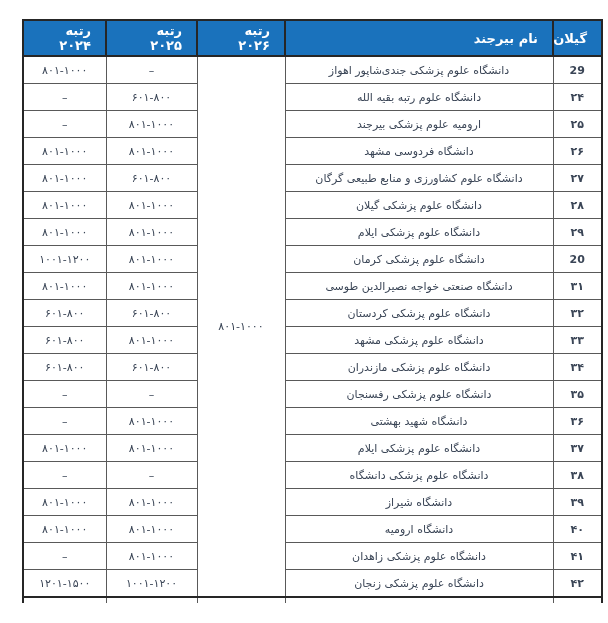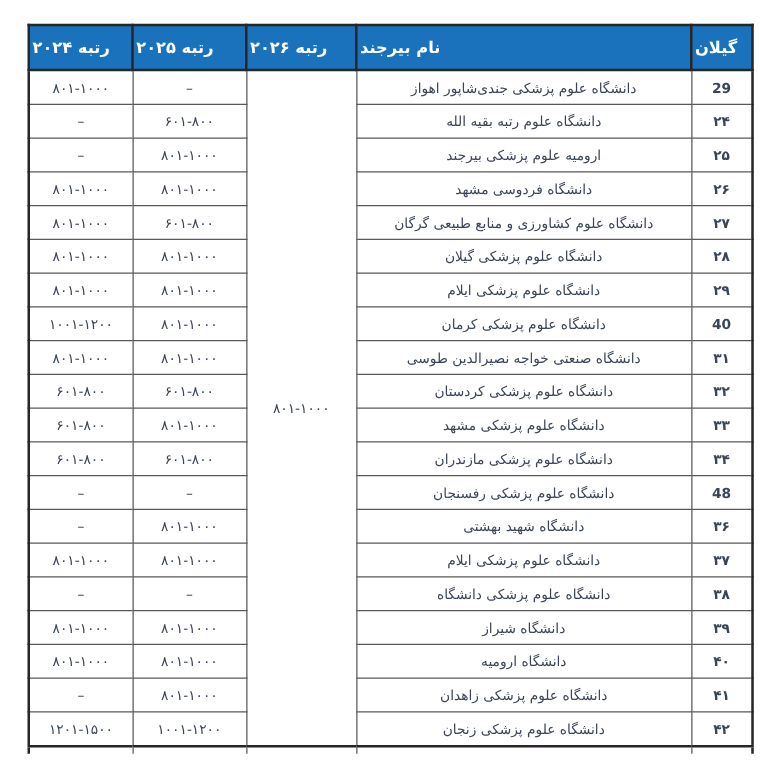--- a/index.html
+++ b/index.html
@@ -25,24 +25,24 @@
     direction: rtl;
     border: 2px solid var(--border-outer, #262626);
     border-bottom: none;
   }
   table.rank-table th {
     background: var(--header-bg, #1a72bc);
     color: var(--header-text, #ffffff);
     font-weight: bold;
     font-size: 13px;
     height: 34px;
-    text-align: left;
+    text-align: right;
     vertical-align: middle;
     border: 2px solid var(--border-outer, #262626);
-    padding: 0 2px;
+    padding: 0 14px;
   }
   table.rank-table td {
     border: 1px solid var(--border-inner, #595959);
     color: var(--body-text, #3a4556);
     text-align: center;
     vertical-align: middle;
     height: 26px;
     padding: 0 3px;
     font-size: 11px;
     overflow: hidden;
@@ -132,21 +132,21 @@
           <td class="rank-cell"><span class="ltr-num">۸۰۱-۱۰۰۰</span></td>
           <td class="rank-cell"><span class="ltr-num">۸۰۱-۱۰۰۰</span></td>
         </tr>
         <tr>
           <td class="row-num"><span class="ltr-num">۲۹</span></td>
           <td class="uni-name"><span>دانشگاه علوم پزشکی ایلام</span></td>
           <td class="rank-cell"><span class="ltr-num">۸۰۱-۱۰۰۰</span></td>
           <td class="rank-cell"><span class="ltr-num">۸۰۱-۱۰۰۰</span></td>
         </tr>
         <tr>
-          <td class="row-num"><span class="ltr-num">40</span></td>
+          <td class="row-num"><span class="ltr-num">20</span></td>
           <td class="uni-name"><span>دانشگاه علوم پزشکی کرمان</span></td>
           <td class="rank-cell"><span class="ltr-num">۸۰۱-۱۰۰۰</span></td>
           <td class="rank-cell"><span class="ltr-num">۱۰۰۱-۱۲۰۰</span></td>
         </tr>
         <tr>
           <td class="row-num"><span class="ltr-num">۳۱</span></td>
           <td class="uni-name"><span>دانشگاه صنعتی خواجه نصیرالدین طوسی</span></td>
           <td class="rank-cell"><span class="ltr-num">۸۰۱-۱۰۰۰</span></td>
           <td class="rank-cell"><span class="ltr-num">۸۰۱-۱۰۰۰</span></td>
         </tr>
@@ -162,21 +162,21 @@
           <td class="rank-cell"><span class="ltr-num">۸۰۱-۱۰۰۰</span></td>
           <td class="rank-cell"><span class="ltr-num">۶۰۱-۸۰۰</span></td>
         </tr>
         <tr>
           <td class="row-num"><span class="ltr-num">۳۴</span></td>
           <td class="uni-name"><span>دانشگاه علوم پزشکی مازندران</span></td>
           <td class="rank-cell"><span class="ltr-num">۶۰۱-۸۰۰</span></td>
           <td class="rank-cell"><span class="ltr-num">۶۰۱-۸۰۰</span></td>
         </tr>
         <tr>
-          <td class="row-num"><span class="ltr-num">48</span></td>
+          <td class="row-num"><span class="ltr-num">۳۵</span></td>
           <td class="uni-name"><span>دانشگاه علوم پزشکی رفسنجان</span></td>
           <td class="rank-cell"><span class="ltr-num">–</span></td>
           <td class="rank-cell"><span class="ltr-num">–</span></td>
         </tr>
         <tr>
           <td class="row-num"><span class="ltr-num">۳۶</span></td>
           <td class="uni-name"><span>دانشگاه شهید بهشتی</span></td>
           <td class="rank-cell"><span class="ltr-num">۸۰۱-۱۰۰۰</span></td>
           <td class="rank-cell"><span class="ltr-num">–</span></td>
         </tr>

